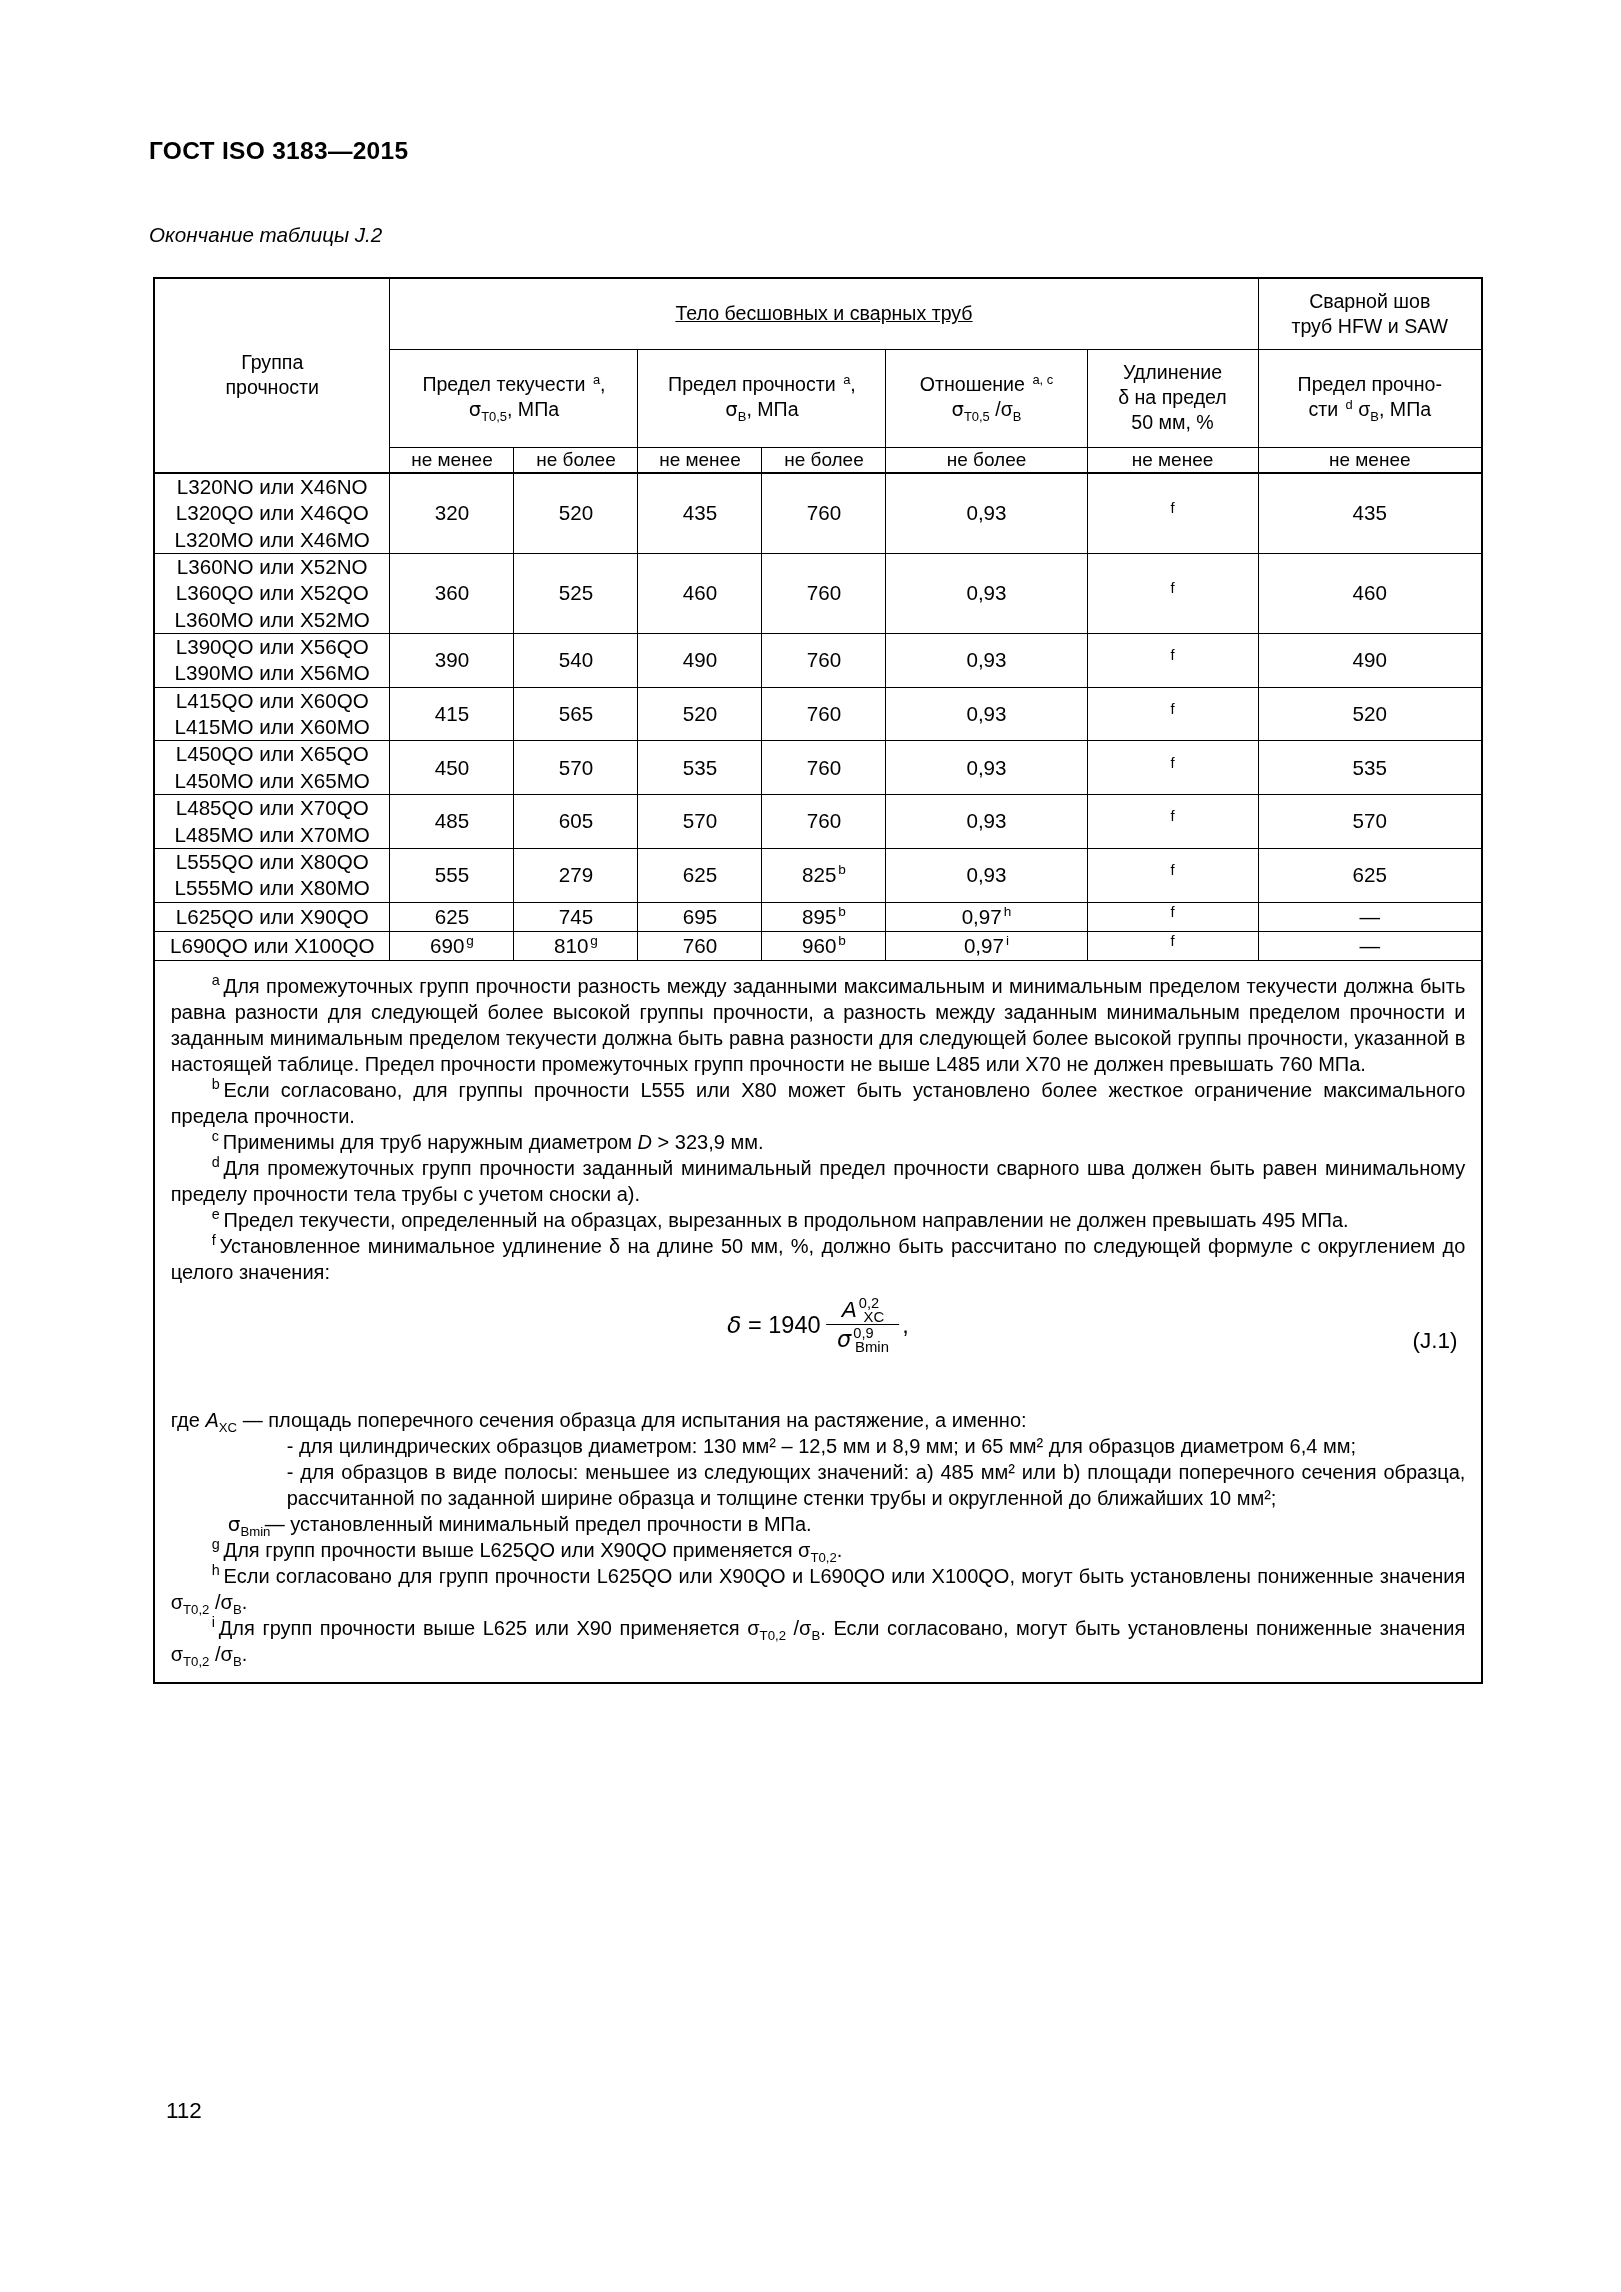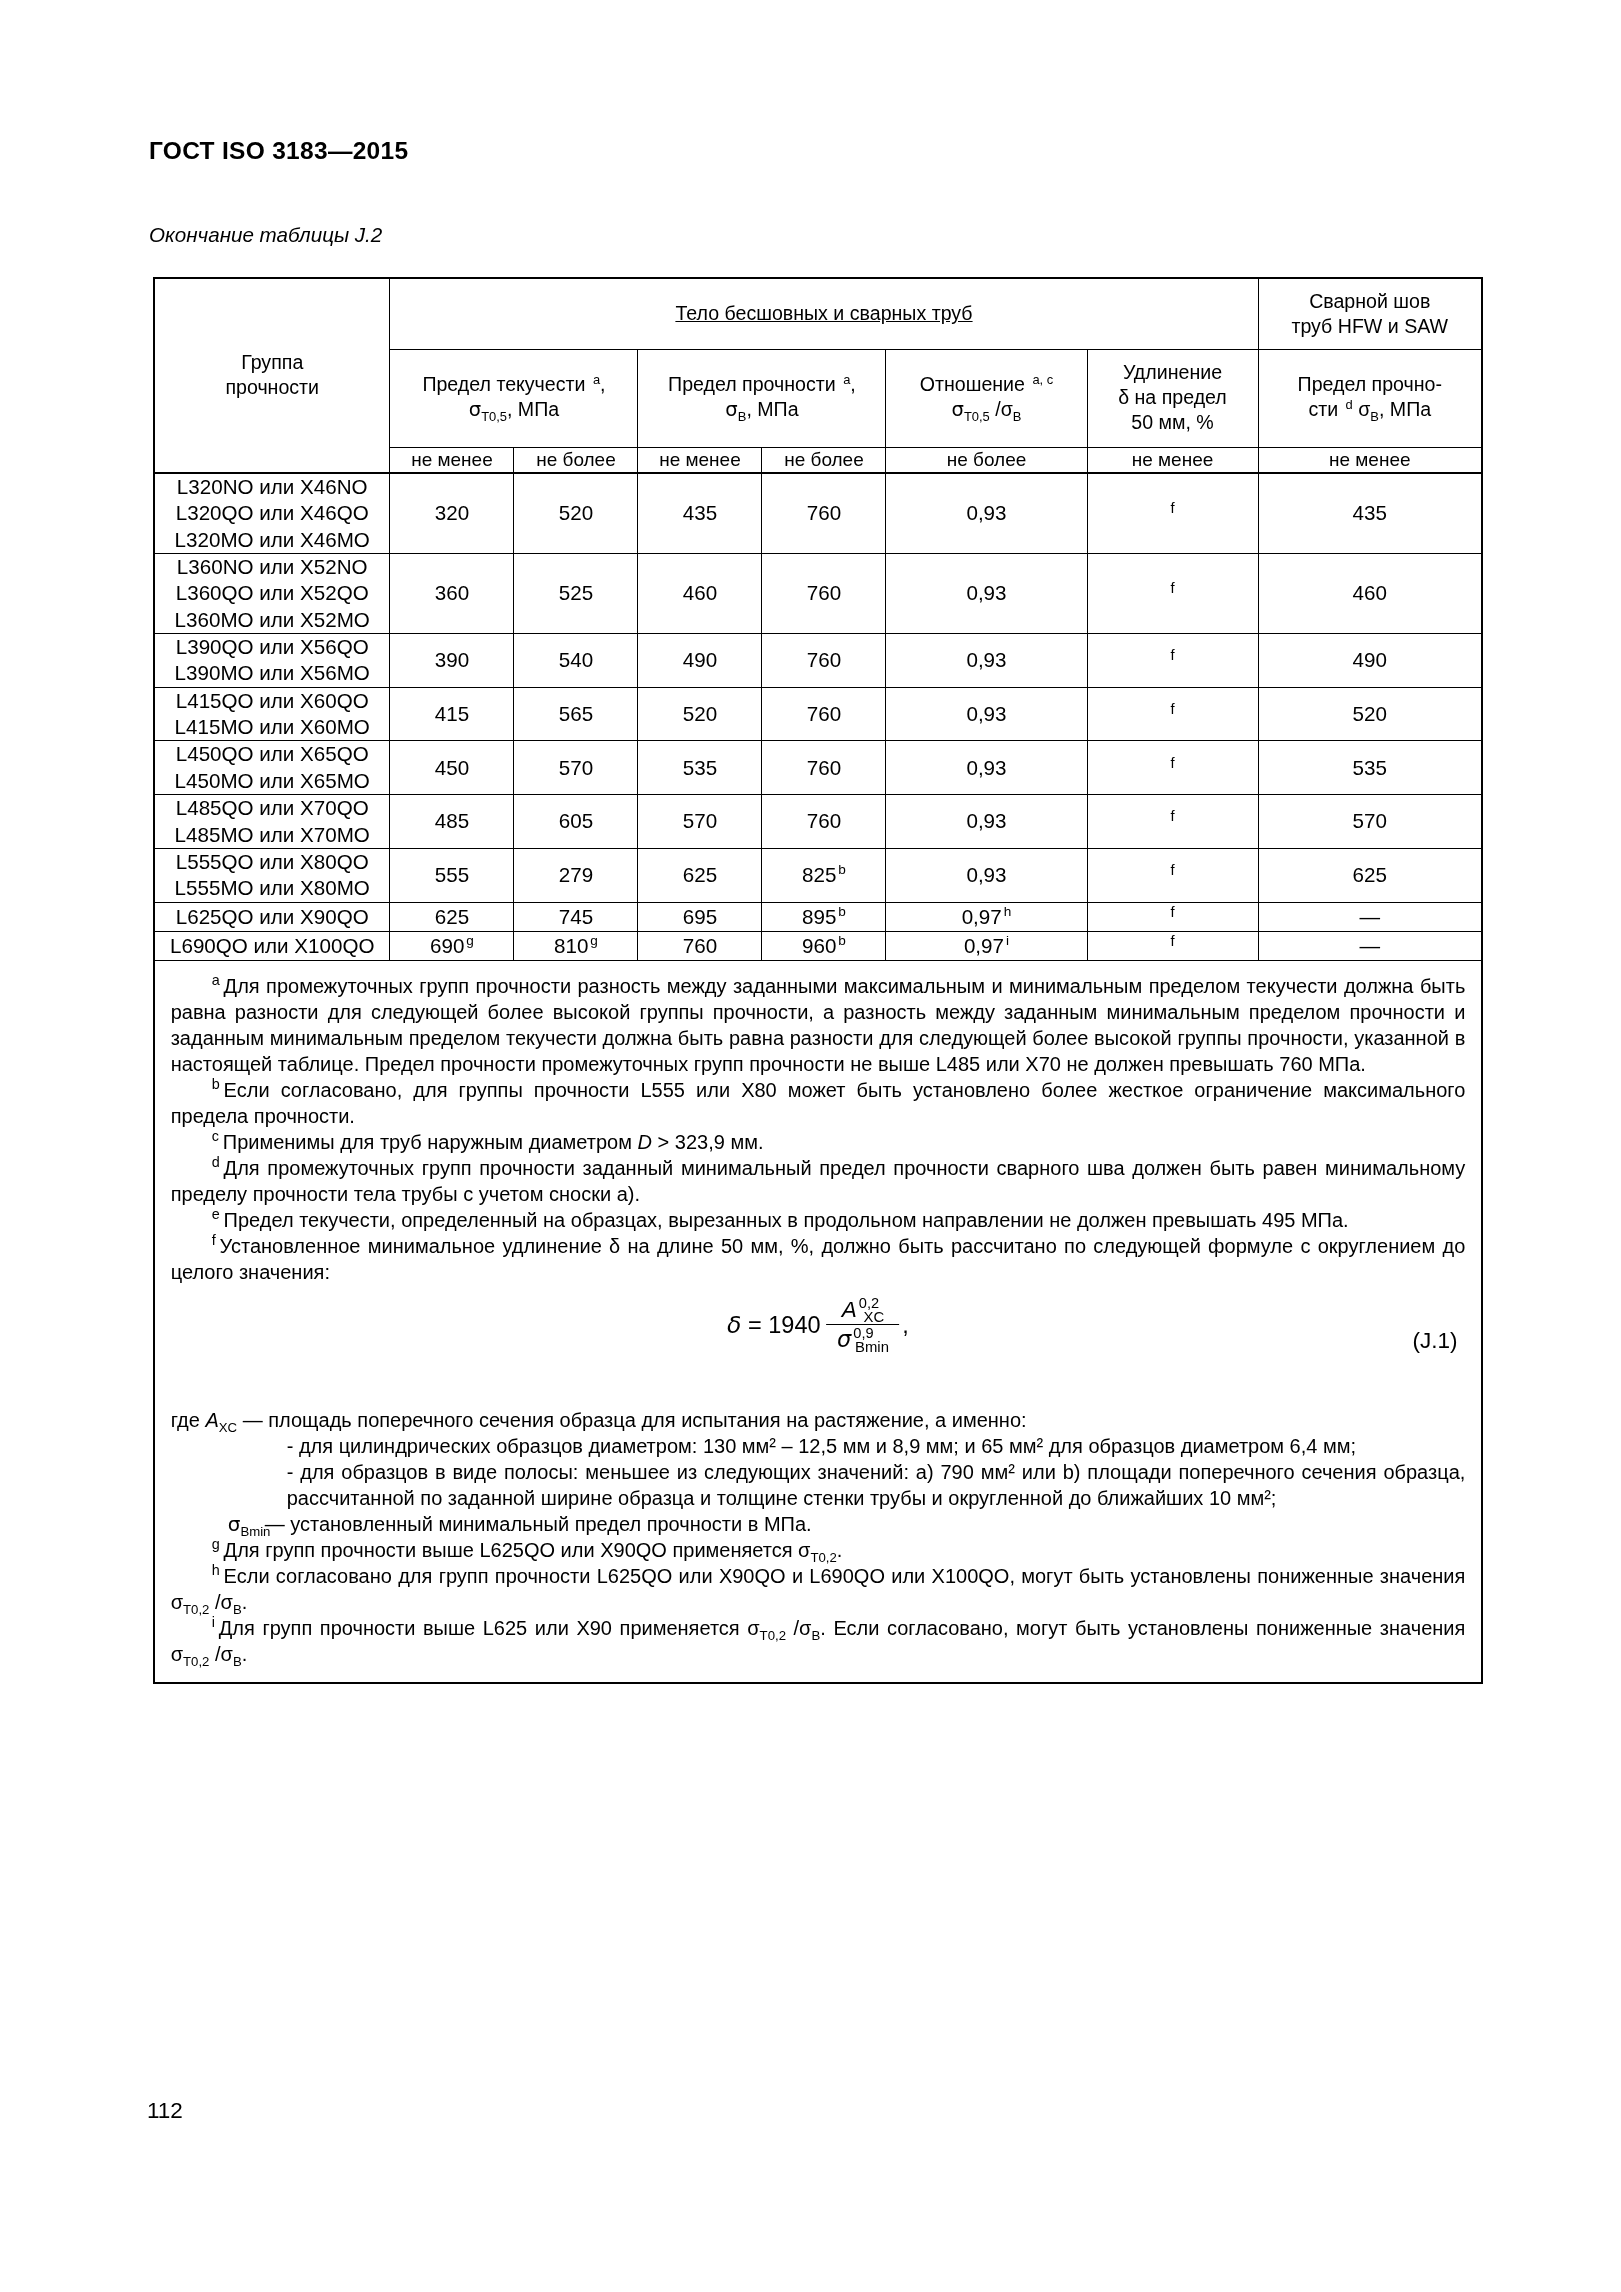--- a/index.html
+++ b/index.html
@@ -156,21 +156,21 @@
     position: absolute;
     right: 7.8px;
     top: 33px;
     font-size: 22.5px;
   }
   .comma-after { padding-left: 2.9px; font-size: 23.5px; }
 
   
   .folio {
     position: absolute;
-    left: 147px;
+    left: 166px;
     top: 2098px;
     font-size: 22.5px;
   }
 </style>
 </head>
 <body>
 
 <div class="page">
 
   <div class="doc-header">ГОСТ ISO 3183—2015</div>
@@ -366,21 +366,21 @@
               <span class="num"><span class="ital">A</span><sup class="fn" style="font-size:0.65em">0,2</sup><sub class="sb" style="margin-left:-1.05em">XC</sub></span>
               <span class="bar"></span>
               <span class="den"><span class="sig ital">σ</span><sup class="fn" style="font-size:0.65em">0,9</sup><sub class="sb" style="margin-left:-1.25em">Bmin</sub></span>
             </span>
             <span class="comma-after">,</span>
           </div>
           <div class="eqno">(J.1)</div>
         </div>
         <p class="noind">где <span class="ital">A</span><sub class="sb">XC</sub> — площадь поперечного сечения образца для испытания на растяжение, а именно:</p>
         <p class="hang">- для цилиндрических образцов диаметром: 130 мм² – 12,5 мм и 8,9 мм; и 65 мм² для образцов диаметром 6,4 мм;</p>
-        <p class="hang">- для образцов в виде полосы: меньшее из следующих значений: a) 790 мм² или b) площади поперечного сечения образца, рассчитанной по заданной ширине образца и толщине стенки трубы и округленной до ближайших 10 мм²;</p>
+        <p class="hang">- для образцов в виде полосы: меньшее из следующих значений: a) 485 мм² или b) площади поперечного сечения образца, рассчитанной по заданной ширине образца и толщине стенки трубы и округленной до ближайших 10 мм²;</p>
         <p class="noind"><span style="display:inline-block; width:94px;"><span style="margin-left:57px"><span class="sig">σ</span><sub class="sb">Bmin</sub></span></span>— установленный минимальный предел прочности в МПа.</p>
         <p><span class="marker">g</span>Для групп прочности выше L625QO или X90QO применяется σ<sub class="sb">Т0,2</sub>.</p>
         <p><span class="marker">h</span>Если согласовано для групп прочности L625QO или X90QO и L690QO или X100QO, могут быть установлены пониженные значения σ<sub class="sb">Т0,2</sub> /σ<sub class="sb">В</sub>.</p>
         <p><span class="marker">i</span>Для групп прочности выше L625 или X90 применяется σ<sub class="sb">Т0,2</sub> /σ<sub class="sb">В</sub>. Если согласовано, могут быть установлены пониженные значения σ<sub class="sb">Т0,2</sub> /σ<sub class="sb">В</sub>.</p>
       </div>
     </div>
 
   <div class="folio">112</div>
 </div>
 

